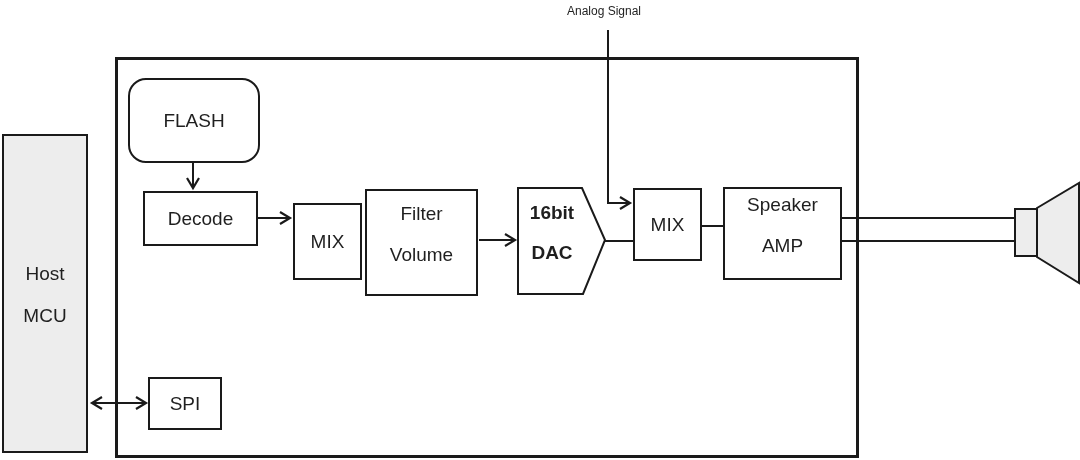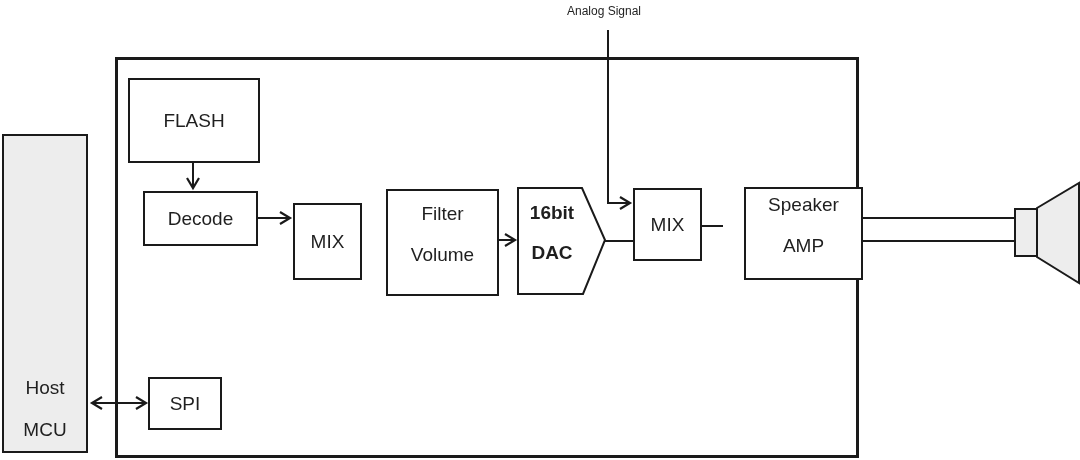--- a/index.html
+++ b/index.html
@@ -35,22 +35,22 @@
     position:absolute;
     border:2px solid var(--stroke);
     box-sizing:border-box;
     background:var(--box-fill);
     display:flex;flex-direction:column;
     align-items:center;justify-content:center;
     font-size:19px;line-height:41px;
     white-space:nowrap;
   }
   .box.shaded{background:var(--shaded-fill);}
-  .box.top-align{justify-content:flex-end;padding-top:2px;line-height:42px;}
-  .box.up{padding-bottom:18px;margin-left:21px;}
+  .box.top-align{justify-content:center;padding-top:2px;line-height:42px;}
+  .box.up{padding-bottom:18px;}
   .nobox{
     position:absolute;border:none;background:transparent;
     display:flex;flex-direction:column;align-items:center;justify-content:center;
     font-size:19px;line-height:40px;box-sizing:border-box;white-space:nowrap;
   }
   .nobox.up{padding-bottom:16px;}
   .float-label{
     position:absolute;font-size:12px;line-height:22px;
     text-align:center;white-space:nowrap;
   }
@@ -94,21 +94,21 @@
 
   <div class="chip-boundary"></div>
 
   <div class="float-label" style="left:504px;top:0px;width:200px;">Analog Signal</div>
 
   <div class="box shaded top-align" style="left:2px;top:134px;width:86px;height:319px;">
     <div>Host</div>
     <div>MCU</div>
   </div>
 
-  <div class="box" style="left:128px;top:78px;width:132px;height:85px;">
+  <div class="box" style="left:128px;top:78px;width:132px;height:85px;border-radius:18px;">
     <div>FLASH</div>
   </div>
 
   <div class="box" style="left:143px;top:191px;width:115px;height:55px;">
     <div>Decode</div>
   </div>
 
   <div class="box" style="left:293px;top:203px;width:69px;height:77px;">
     <div>MIX</div>
   </div>

